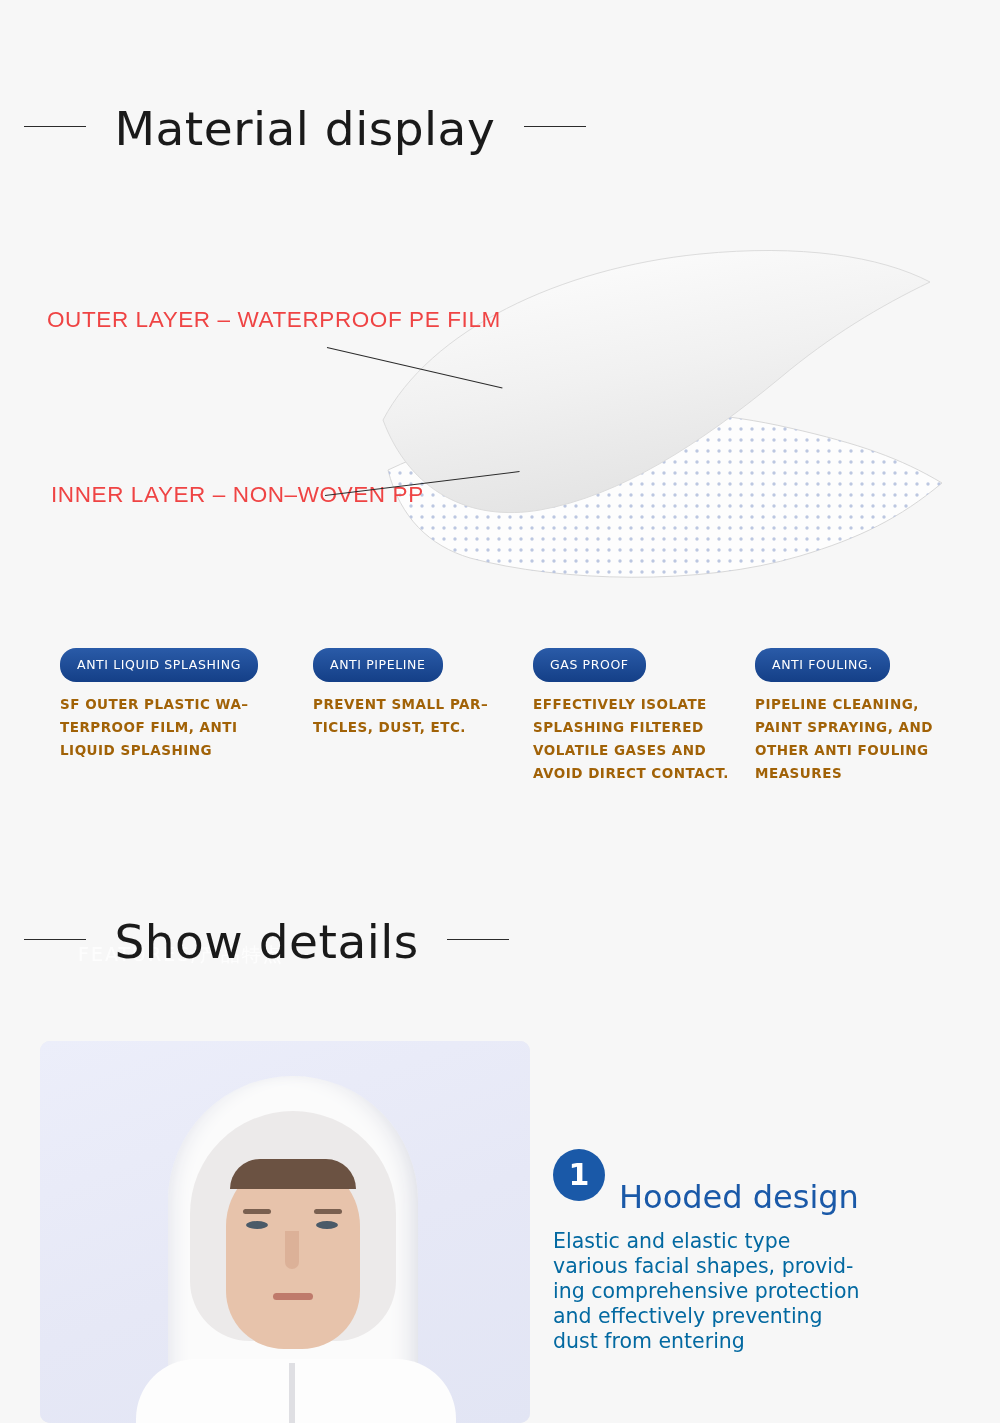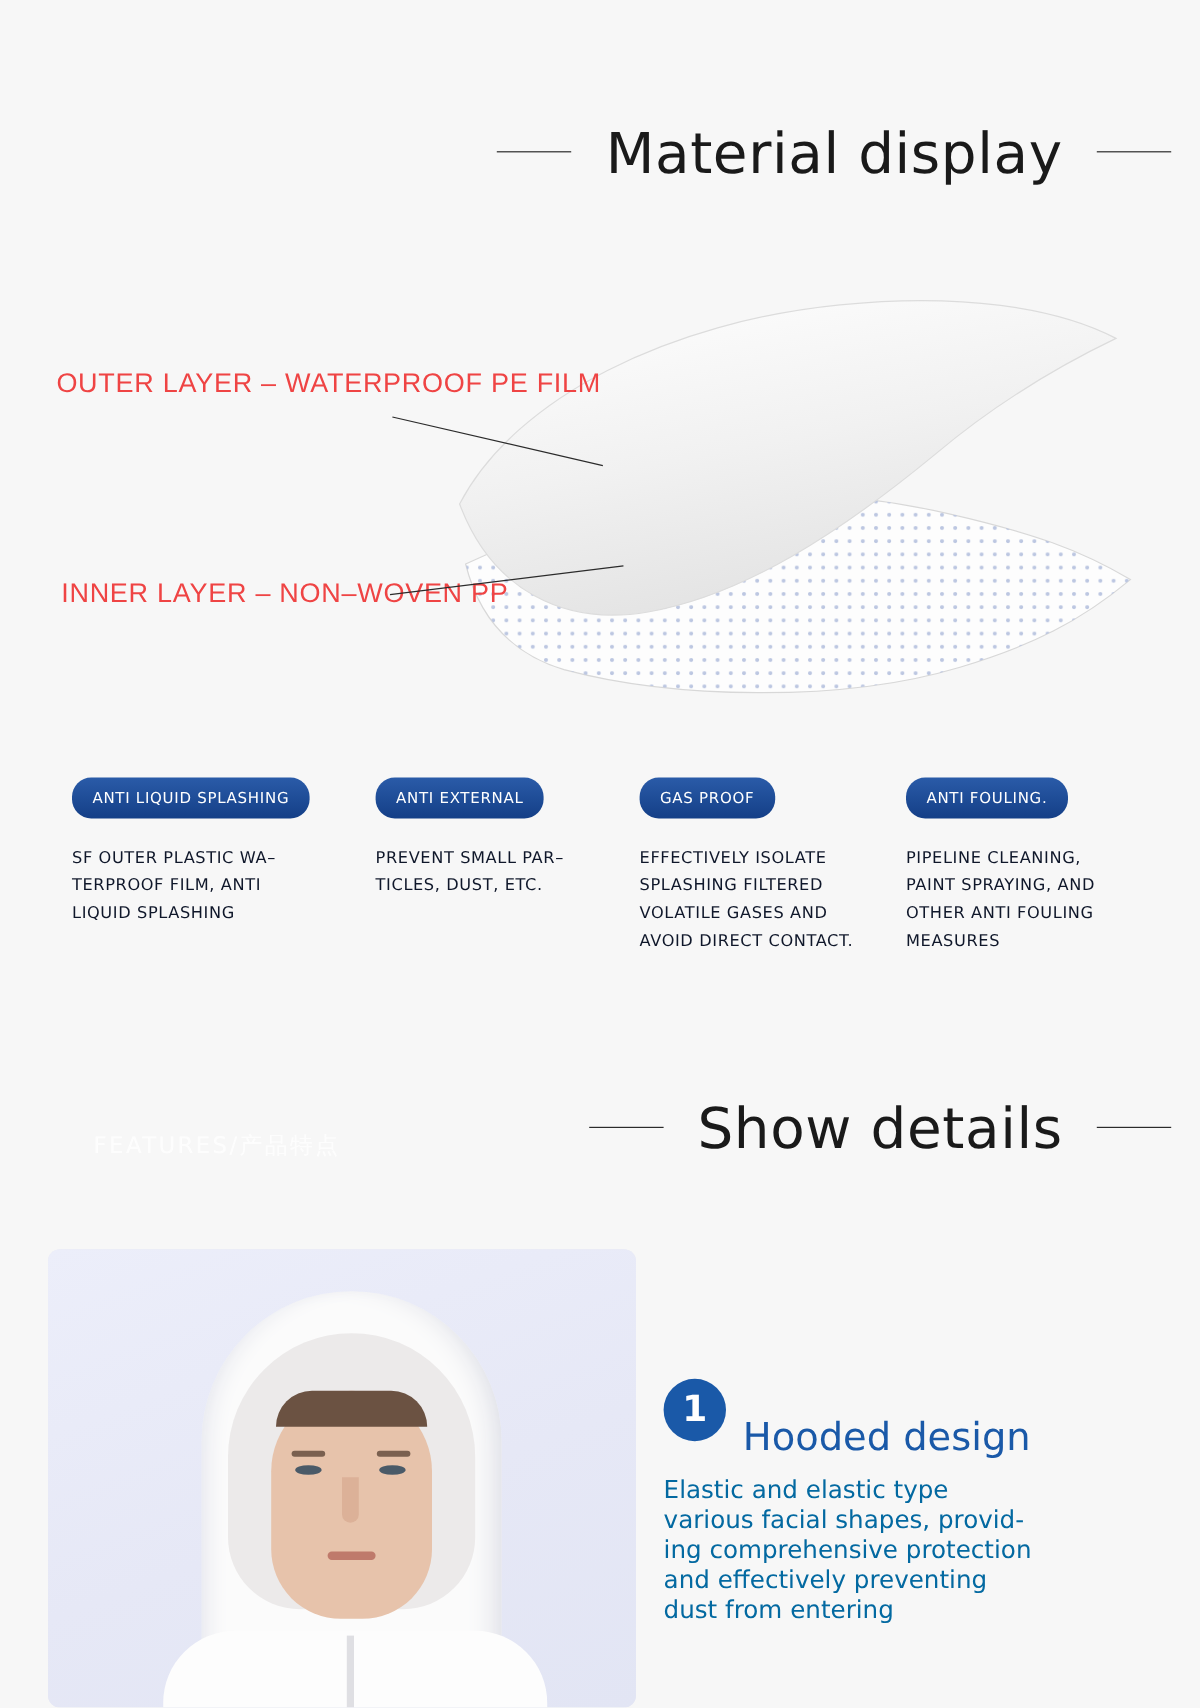--- a/index.html
+++ b/index.html
@@ -13,21 +13,21 @@
     font-family: "Liberation Sans", sans-serif;
     position: relative;
     overflow: hidden;
   }
 
   
   .section-head {
     position: absolute;
     left: 0;
     width: 1000px;
-    text-align: right;
+    text-align: left;
   }
   .section-head .title {
     display: inline-block;
     font-size: 47px;
     font-weight: 400;
     color: #1a1a1a;
     letter-spacing: 0.5px;
     font-family: "DejaVu Sans", sans-serif;
     line-height: 1;
     vertical-align: middle;
@@ -87,26 +87,27 @@
     background: linear-gradient(180deg, #2a5ba8 0%, #143f87 100%);
     color: #ffffff;
     font-size: 12.5px;
     letter-spacing: 0.6px;
     padding: 9px 17px 10px 17px;
     border-radius: 16px;
     white-space: nowrap;
     font-family: "DejaVu Sans", sans-serif;
   }
   .feature-text {
-    margin-top: 22px;
+    margin-top: 11px;
     font-size: 13.5px;
     line-height: 23px;
-    color: #0f172a;
+    color: #a16207;
     letter-spacing: 0.5px;
     font-family: "DejaVu Sans", sans-serif;
+    font-weight: bold;
   }
   .feature-text div { white-space: nowrap; }
 
   .f0 { left: 60px; }
   .f1 { left: 313px; }
   .f2 { left: 533px; }
   .f3 { left: 755px; }
 
   
   .watermark {
@@ -305,21 +306,21 @@
   <div class="feature f0">
     <span class="badge">ANTI LIQUID SPLASHING</span>
     <div class="feature-text">
       <div>SF OUTER PLASTIC WA–</div>
       <div>TERPROOF FILM, ANTI</div>
       <div>LIQUID SPLASHING</div>
     </div>
   </div>
 
   <div class="feature f1">
-    <span class="badge">ANTI EXTERNAL</span>
+    <span class="badge">ANTI PIPELINE</span>
     <div class="feature-text">
       <div>PREVENT SMALL PAR–</div>
       <div>TICLES, DUST, ETC.</div>
     </div>
   </div>
 
   <div class="feature f2">
     <span class="badge">GAS PROOF</span>
     <div class="feature-text">
       <div>EFFECTIVELY ISOLATE</div>

